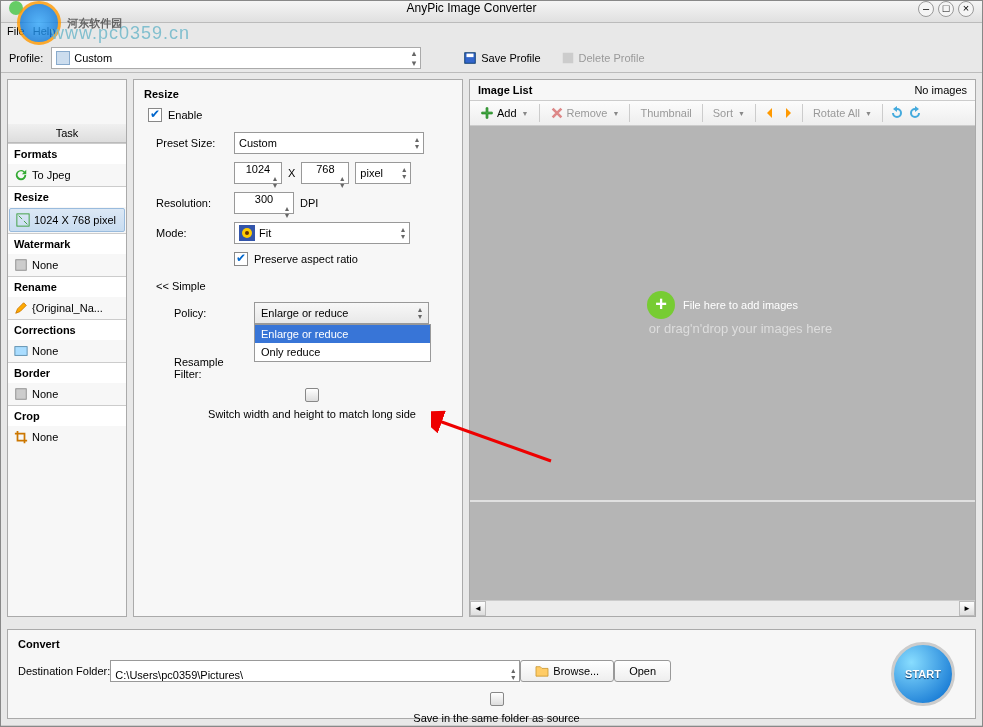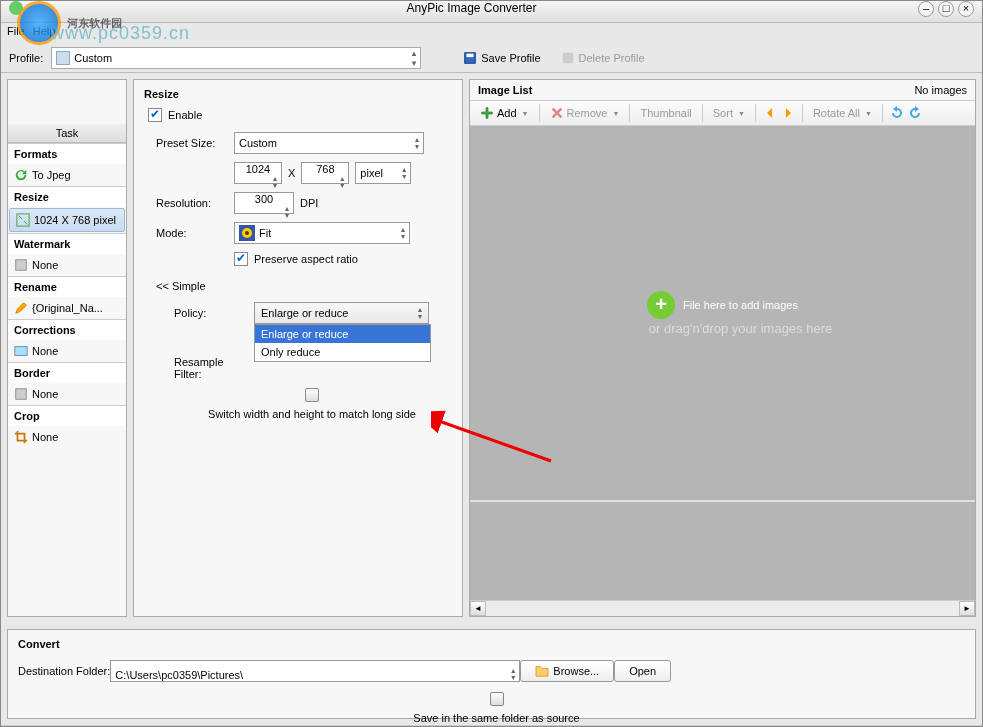--- a/index.html
+++ b/index.html
@@ -353,20 +353,23 @@
       <span>Browse...</span>
     </div>
     <div class="btn3">
       <span>Open</span>
     </div>
   </div>
   <div class="checkbox-row" style="margin:10px 0 12px 10px">
     <div class="chk2"></div>
     <span>Save in the same folder as source</span>
   </div>
+  <div class="start-btn">
+    <span>START</span>
+  </div>
 </div>
 
 <div class="statusbar">
   
   
 </div>
 
 <svg class="arrow-annotation" style="left:430px;top:400px" width="130" height="70">
   <defs>
       <marker id="ah" markerWidth="10" markerHeight="8" refX="1" refY="4" orient="auto">

